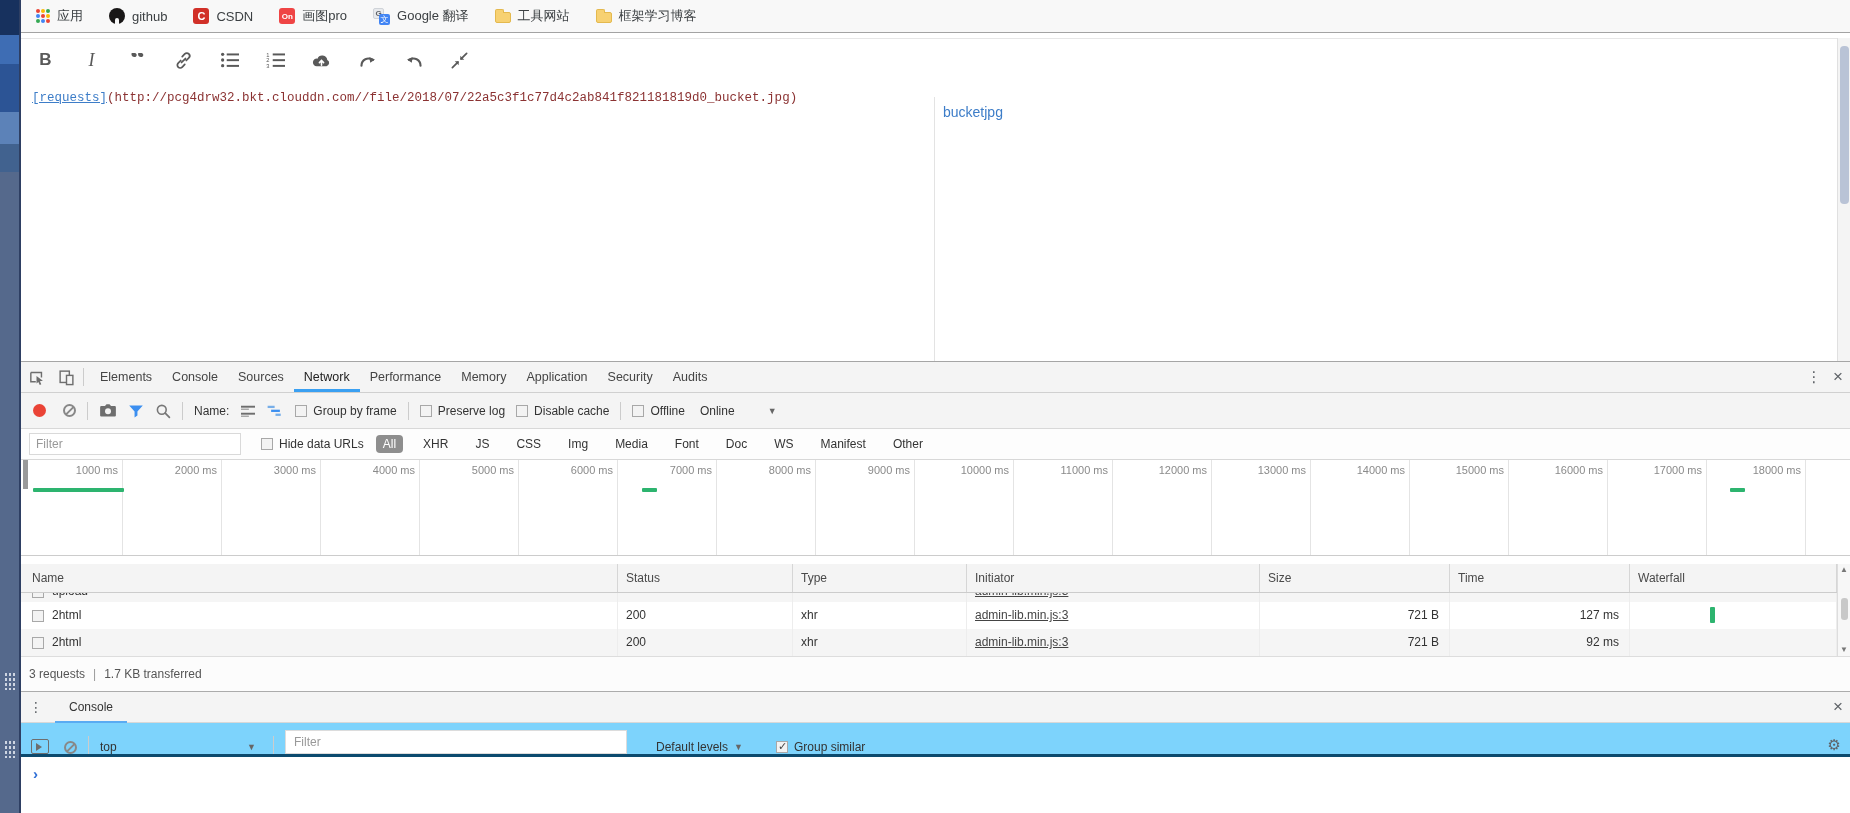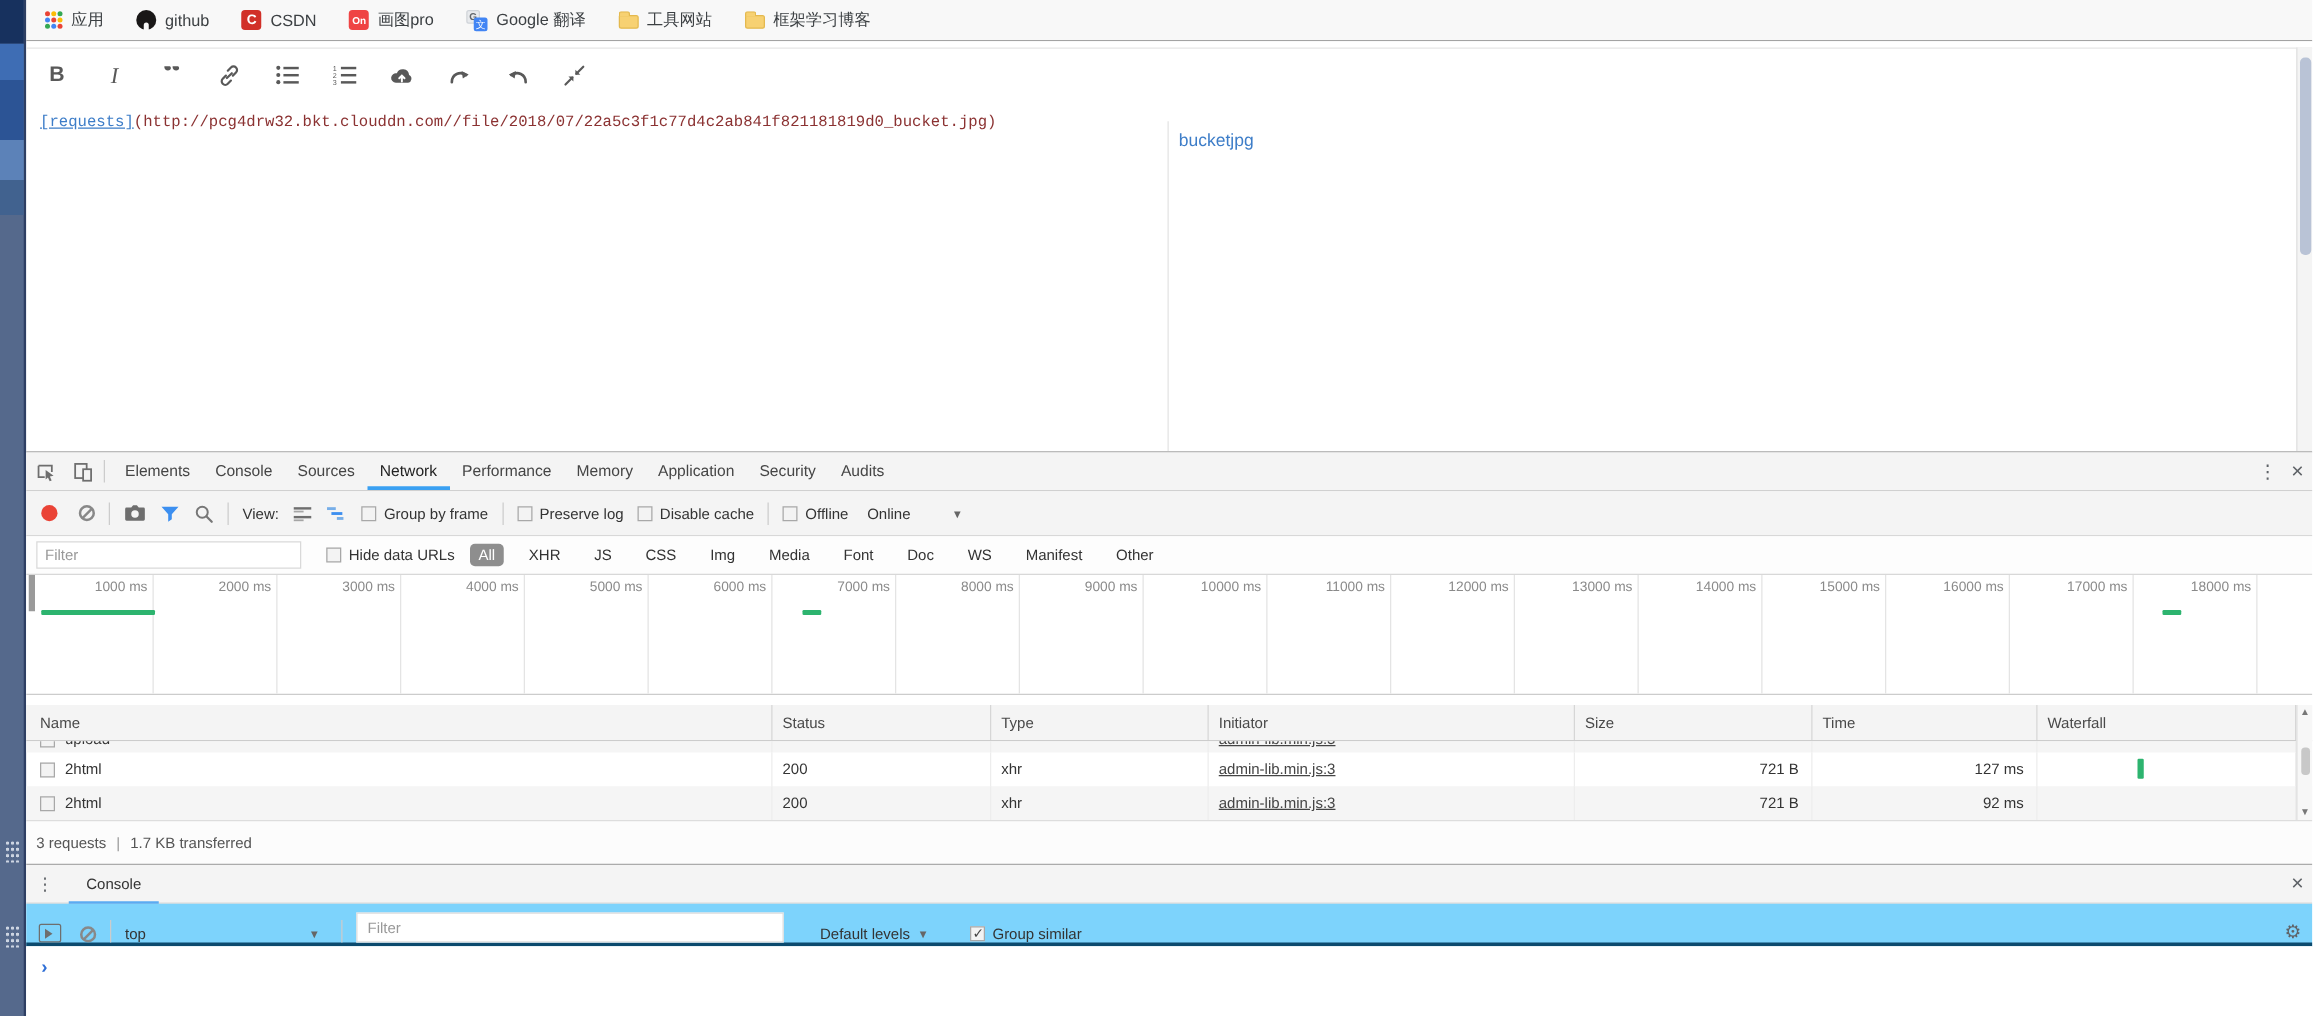--- a/index.html
+++ b/index.html
@@ -312,21 +312,21 @@
           <polygon points="1.5,3 18.5,3 11.8,10.5 11.8,15.5 8.2,18 8.2,10.5" fill="#3c8ff0"></polygon>
         </svg>
       </span>
       <span>
         <svg width="16" height="16" viewBox="0 0 20 20">
           <circle cx="8.5" cy="8.5" r="5.5" fill="none" stroke="#777" stroke-width="2"></circle>
           <path d="M12.8 12.8 L18 18" stroke="#777" stroke-width="2.2" stroke-linecap="round"></path>
         </svg>
       </span>
       <span class="sep"></span>
-      <span class="tb-label">View:</span>
+      <span class="tb-label">Name:</span>
       <span>
         <svg width="16" height="14" viewBox="0 0 18 16">
           <rect x="1" y="2" width="16" height="2.2" fill="#6e6e6e"></rect>
             <rect x="1" y="5.2" width="9" height="1.6" fill="#a5a5a5"></rect>
           <rect x="1" y="10" width="16" height="2.2" fill="#6e6e6e"></rect>
             <rect x="1" y="13.2" width="9" height="1.6" fill="#a5a5a5"></rect>
         </svg>
       </span>
       <span>
         <svg width="17" height="14" viewBox="0 0 18 16">

